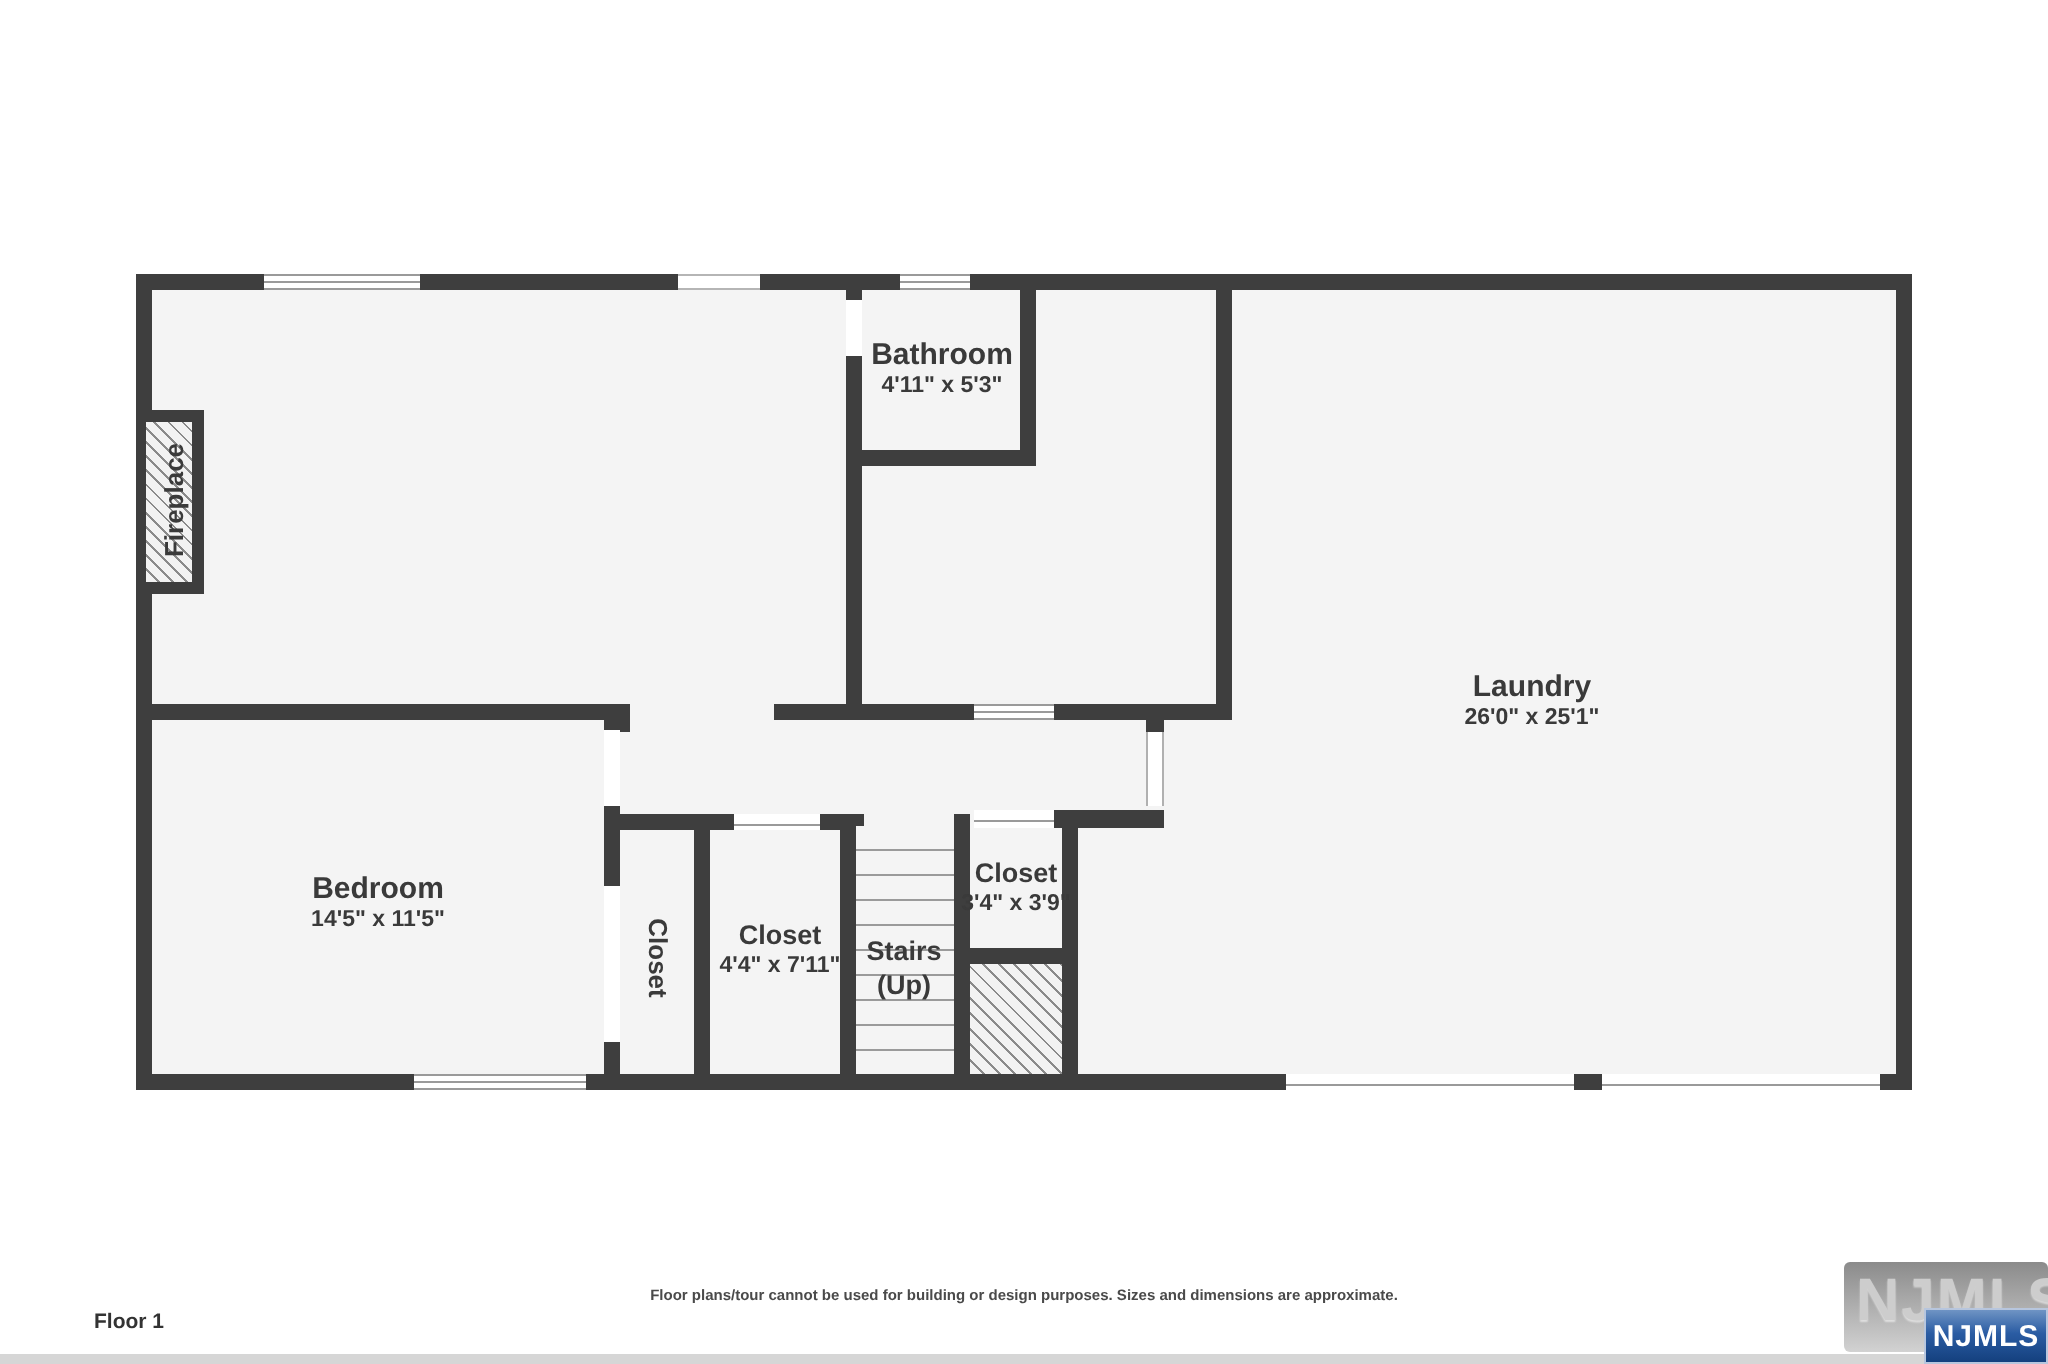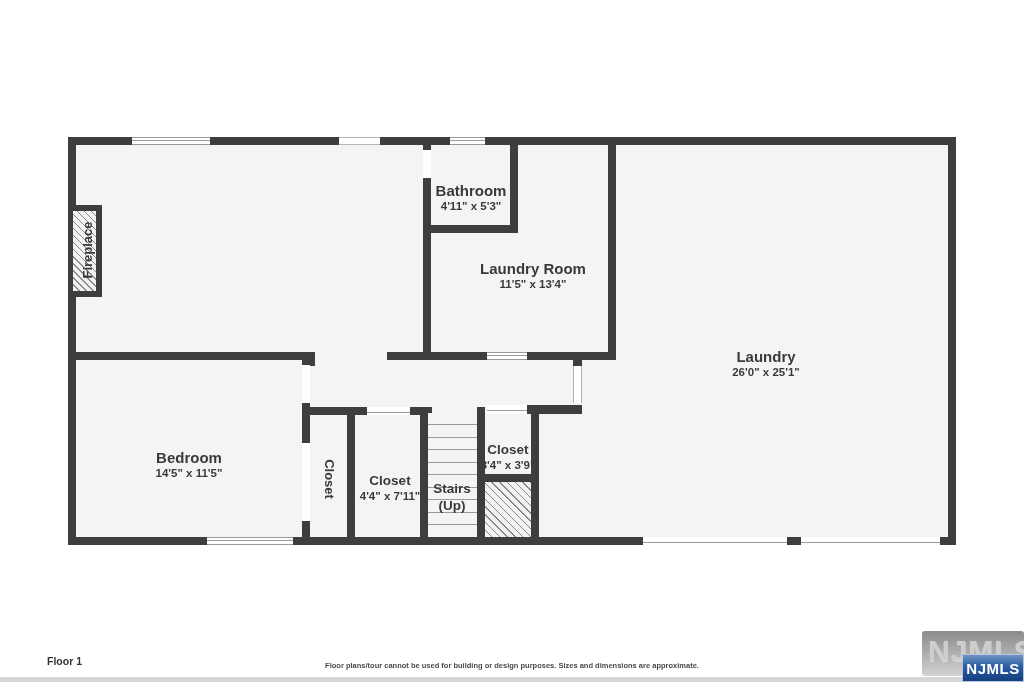--- a/index.html
+++ b/index.html
@@ -23,30 +23,30 @@
   .stairs-treads{position:absolute;background:repeating-linear-gradient(to bottom,
       #f4f4f4 0,#f4f4f4 11.5px,#9a9a9a 11.5px,#9a9a9a 12.5px);}
   .hatch{position:absolute;background:#f2f2f2;
       background-image:repeating-linear-gradient(45deg,
       transparent 0,transparent 4.5px,#8a8a8a 4.5px,#8a8a8a 5.5px);}
   .fireplace-box{position:absolute;border:6px solid #3e3e3e;border-left:none;
       background:#f2f2f2;
       background-image:repeating-linear-gradient(45deg,
       transparent 0,transparent 4px,#8a8a8a 4px,#8a8a8a 5px);}
   .room-label{position:absolute;transform:translateX(-50%);text-align:center;
-      color:#3a3a3a;font-weight:bold;white-space:nowrap;line-height:1.15;margin-top:13px;}
+      color:#3a3a3a;font-weight:bold;white-space:nowrap;line-height:1.15;}
   .room-label .nm{font-size:15px;display:block;}
   .room-label .nm.sm{font-size:13.5px;}
   .room-label .dims{font-size:11.5px;display:block;margin-top:1px;}
   .v-label{position:absolute;transform:translate(-50%,-50%) rotate(90deg);
       color:#3a3a3a;font-weight:bold;font-size:13px;white-space:nowrap;}
   .v-label.ccw{transform:translate(-50%,-50%) rotate(-90deg);}
   .floor-tag{position:absolute;left:19px;top:655px;font-size:10.5px;
       font-weight:bold;color:#333;padding-left:28px;}
-  .disclaimer{position:absolute;left:512px;top:661px;transform:translateX(-50%);
+  .disclaimer{position:absolute;left:512px;top:643px;transform:translateX(-50%);
       font-size:7.5px;font-weight:bold;color:#4a4a4a;white-space:nowrap;}
   .bottom-strip{position:absolute;left:0;top:677px;width:1024px;height:5px;
       background:#d6d6d6;}
   .logo-gray{position:absolute;left:922px;top:631px;width:102px;height:45px;
       background:linear-gradient(180deg,#8b8b8b 0%,#d2d2d2 100%);
       border-radius:3px;overflow:hidden;}
   .logo-gray .wm{position:absolute;left:6px;top:3px;font-size:30px;font-weight:bold;
       color:#cdcdcd;letter-spacing:1px;text-shadow:0 1px 1px rgba(255,255,255,.55);}
   .logo-badge{position:absolute;left:962px;top:654px;width:62px;height:28px;
       background:linear-gradient(180deg,#6f94c4 0%,#2a5ca3 45%,#14407e 100%);
@@ -100,24 +100,20 @@
   <div class="threshold-h" style="left:487px;top:405px;width:40px;height:9px;"></div>
 
   <div class="stairs-treads" style="left:428px;top:413px;width:49px;height:124px;"></div>
   <div class="hatch" style="left:485px;top:482px;width:46px;height:55px;"></div>
   <div class="fireplace-box" style="left:73px;top:205px;width:23px;height:80px;"></div>
 
   <div class="room-label" style="left:471px;top:169px;">
     <span class="nm">Bathroom</span>
     <span class="dims">4'11" x 5'3"</span>
   </div>
-  <div class="room-label" style="left:533px;top:247px;">
-    <span class="nm">Laundry Room</span>
-    <span class="dims">11'5" x 13'4"</span>
-  </div>
   <div class="room-label" style="left:766px;top:335px;">
     <span class="nm">Laundry</span>
     <span class="dims">26'0" x 25'1"</span>
   </div>
   <div class="room-label" style="left:189px;top:436px;">
     <span class="nm">Bedroom</span>
     <span class="dims">14'5" x 11'5"</span>
   </div>
   <div class="room-label" style="left:390px;top:460px;">
     <span class="nm sm">Closet</span>

